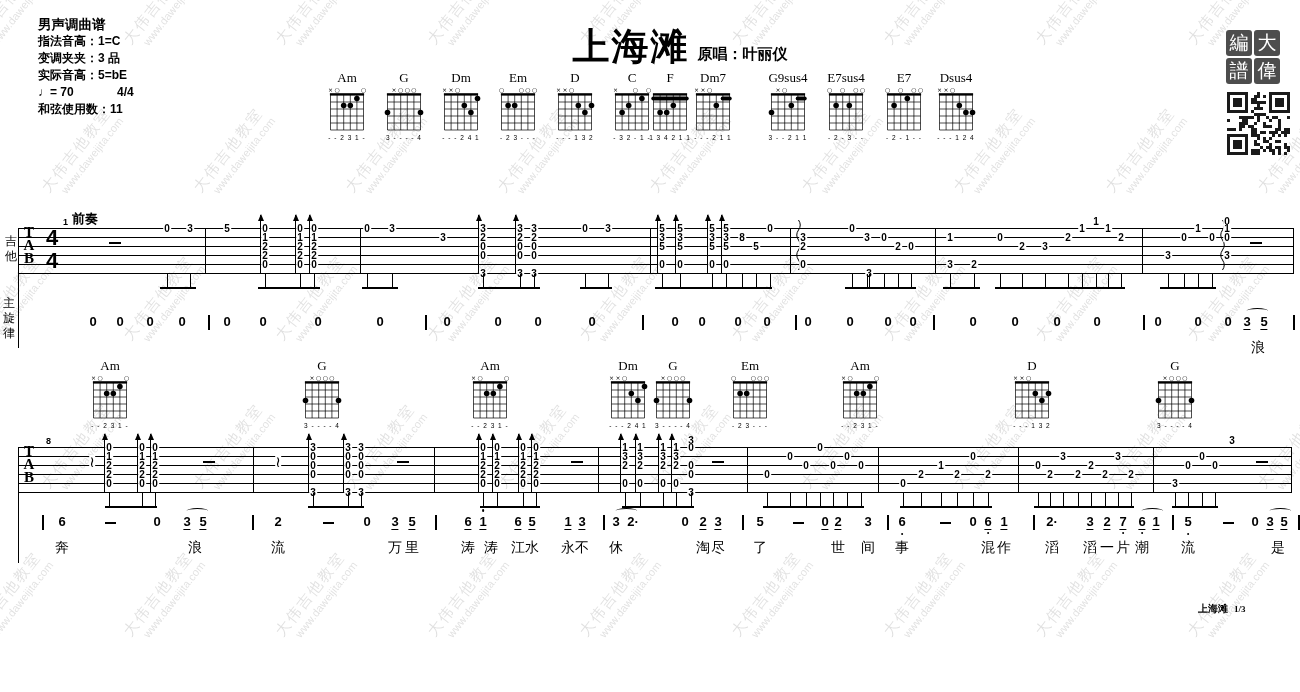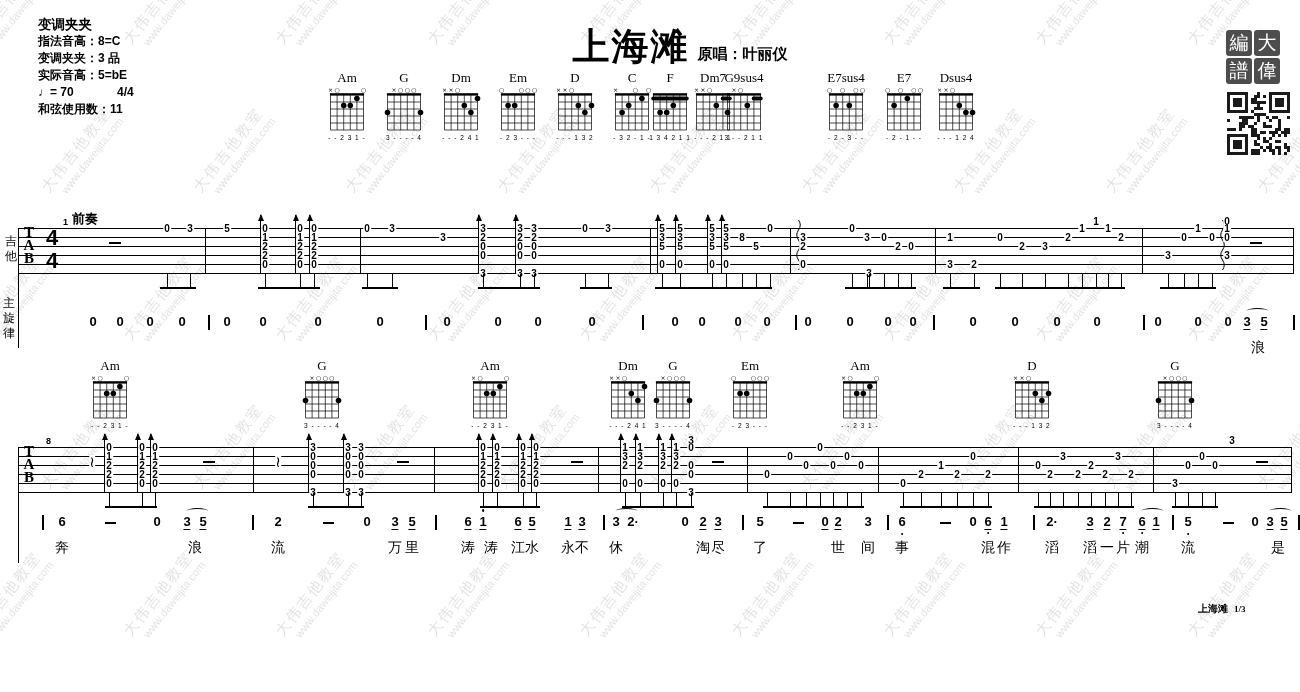--- a/index.html
+++ b/index.html
@@ -246,22 +246,22 @@
         <div class="w1">大伟吉他教室</div>
         <div class="w2">www.daweijita.com</div>
       </div>
       <div class="wm" style="left: 1176px; top: 582px;">
         <div class="w1">大伟吉他教室</div>
         <div class="w2">www.daweijita.com</div>
       </div>
     </div>
 
   <div class="info">
-    <div class="t">变调夹夹</div>
-    <div>指法音高：8=C</div>
+    <div class="t">男声调曲谱</div>
+    <div>指法音高：1=C</div>
     <div>变调夹夹：3 品</div>
     <div>实际音高：5=bE</div>
     <div>
       <span>♩= 70</span>
       <span class="ts">4/4</span>
     </div>
     <div>和弦使用数：11</div>
   </div>
 
   <div class="titlewrap">
@@ -587,21 +587,21 @@
             <line x1="10.1" y1="11" x2="10.1" y2="46" stroke="#000" stroke-width="0.7"></line>
             <line x1="16.7" y1="11" x2="16.7" y2="46" stroke="#000" stroke-width="0.7"></line>
             <line x1="23.299999999999997" y1="11" x2="23.299999999999997" y2="46" stroke="#000" stroke-width="0.7"></line>
             <line x1="29.9" y1="11" x2="29.9" y2="46" stroke="#000" stroke-width="0.7"></line>
             <line x1="36.5" y1="11" x2="36.5" y2="46" stroke="#000" stroke-width="0.7"></line>
             <circle cx="23.299999999999997" cy="21.5" r="2.8"></circle>
             <rect x="27.7" y="12.5" width="11" height="4" rx="2"></rect>
           </svg></div>
         <div class="fing">- - - 2 1 1</div>
       </div>
-      <div class="chord" style="left: 721px; top: 70px;">
+      <div class="chord" style="left: 765px; top: 70px;">
         <div class="cname">G9sus4</div>
         <div><svg width="40" height="49" viewBox="0 0 40 49">
             <text x="10.1" y="8" font-size="6" text-anchor="middle" font-family="DejaVu Sans, sans-serif">×</text>
             <text x="16.7" y="8" font-size="6" text-anchor="middle" font-family="DejaVu Sans, sans-serif">○</text>
             <rect x="2.9" y="9.2" width="34.2" height="2.2"></rect>
             <line x1="3.5" y1="11" x2="36.5" y2="11" stroke="#000" stroke-width="0.7"></line>
             <line x1="3.5" y1="18" x2="36.5" y2="18" stroke="#000" stroke-width="0.7"></line>
             <line x1="3.5" y1="25" x2="36.5" y2="25" stroke="#000" stroke-width="0.7"></line>
             <line x1="3.5" y1="32" x2="36.5" y2="32" stroke="#000" stroke-width="0.7"></line>
             <line x1="3.5" y1="39" x2="36.5" y2="39" stroke="#000" stroke-width="0.7"></line>

